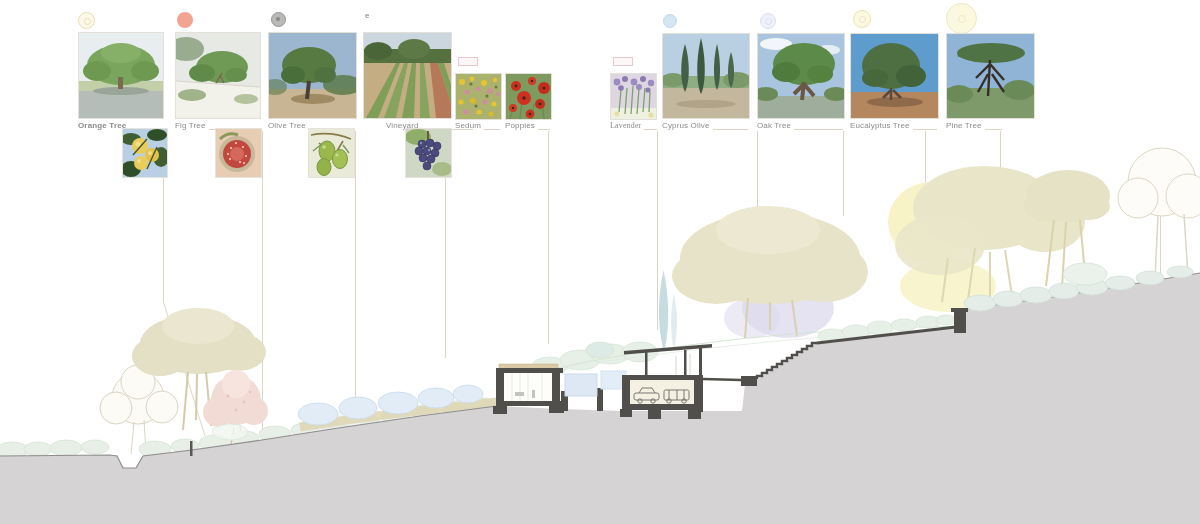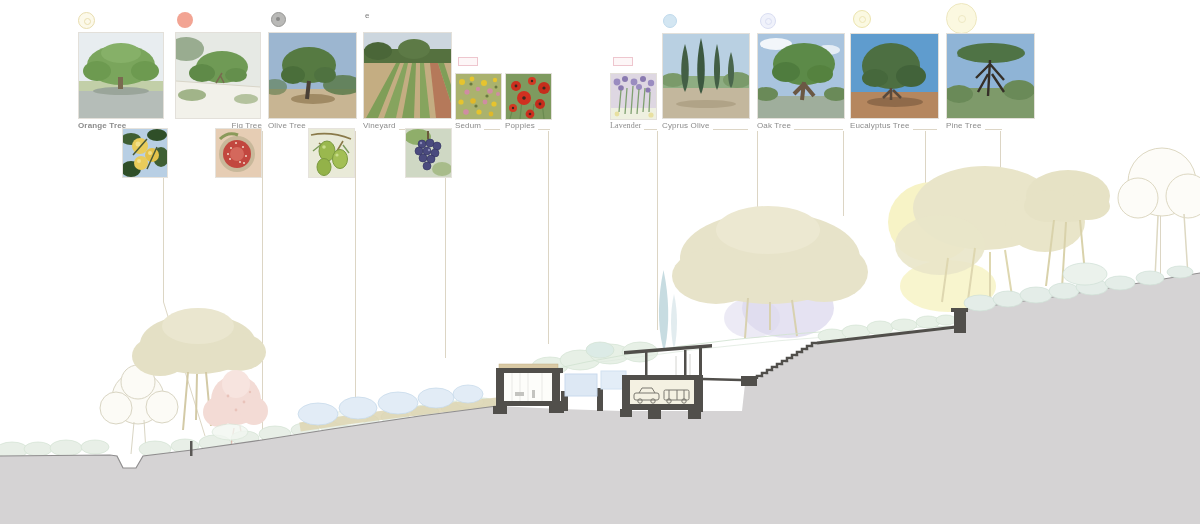--- a/index.html
+++ b/index.html
@@ -277,21 +277,21 @@
           <path d="M0 48 L84 54 L84 85 L0 85 Z" fill="#f2f1ea"></path>
           <path d="M0 48 L84 54" stroke="#d8d5c8" stroke-width="1"></path>
           <ellipse cx="46" cy="34" rx="26" ry="16" fill="#6f9a55"></ellipse>
           <ellipse cx="26" cy="40" rx="13" ry="9" fill="#5f8a48"></ellipse>
           <ellipse cx="60" cy="42" rx="11" ry="7" fill="#648f4c"></ellipse>
           <path d="M40 50 L46 40 M48 50 L44 42" stroke="#7a6a50" stroke-width="1.5" fill="none"></path>
           <ellipse cx="16" cy="62" rx="14" ry="6" fill="#7f9a60" opacity="0.7"></ellipse>
           <ellipse cx="70" cy="66" rx="12" ry="5" fill="#8aa46a" opacity="0.6"></ellipse>
         </svg>
       </div>
-      <div class="label-row" style="width:87px;flex-direction:column;">
+      <div class="label-row" style="width:87px;">
         <span class="label">Fig Tree</span>
         <span class="lead"></span>
       </div>
     </div>
 
     <div class="legend-item" style="left:268px;width:87px;">
       <div class="badge circle badge-olive"></div>
       <div class="photo">
         <svg width="87" height="85" viewBox="0 0 87 85">
           <rect width="87" height="85" fill="#9cb6d0"></rect>
@@ -321,21 +321,21 @@
           <ellipse cx="50" cy="16" rx="16" ry="10" fill="#5d7a46"></ellipse>
           <rect y="30" width="87" height="55" fill="#c4ad82"></rect>
           <polygon points="2,85 14,85 36,30 32,30" fill="#7f9e58"></polygon>
           <polygon points="20,85 32,85 44,30 40,30" fill="#86a45e"></polygon>
           <polygon points="38,85 50,85 52,30 48,30" fill="#7f9e58"></polygon>
           <polygon points="56,85 66,85 60,30 56,30" fill="#86a45e"></polygon>
           <polygon points="66,30 74,30 87,70 87,85 72,85" fill="#b5795a"></polygon>
           <polygon points="74,30 80,30 87,52 87,70" fill="#7f9e58"></polygon>
         </svg>
       </div>
-      <div class="label-row" style="width:87px;">
+      <div class="label-row" style="width:87px;margin-left:23px;">
         <span class="label">Vineyard</span>
         <span class="lead"></span>
       </div>
     </div>
 
     <div class="legend-item" style="left:455px;width:45px;">
       <div class="badge badge-rect"></div>
       <div class="photo small">
         <svg width="45" height="45" viewBox="0 0 45 45">
           <rect width="45" height="45" fill="#aab26e"></rect>

